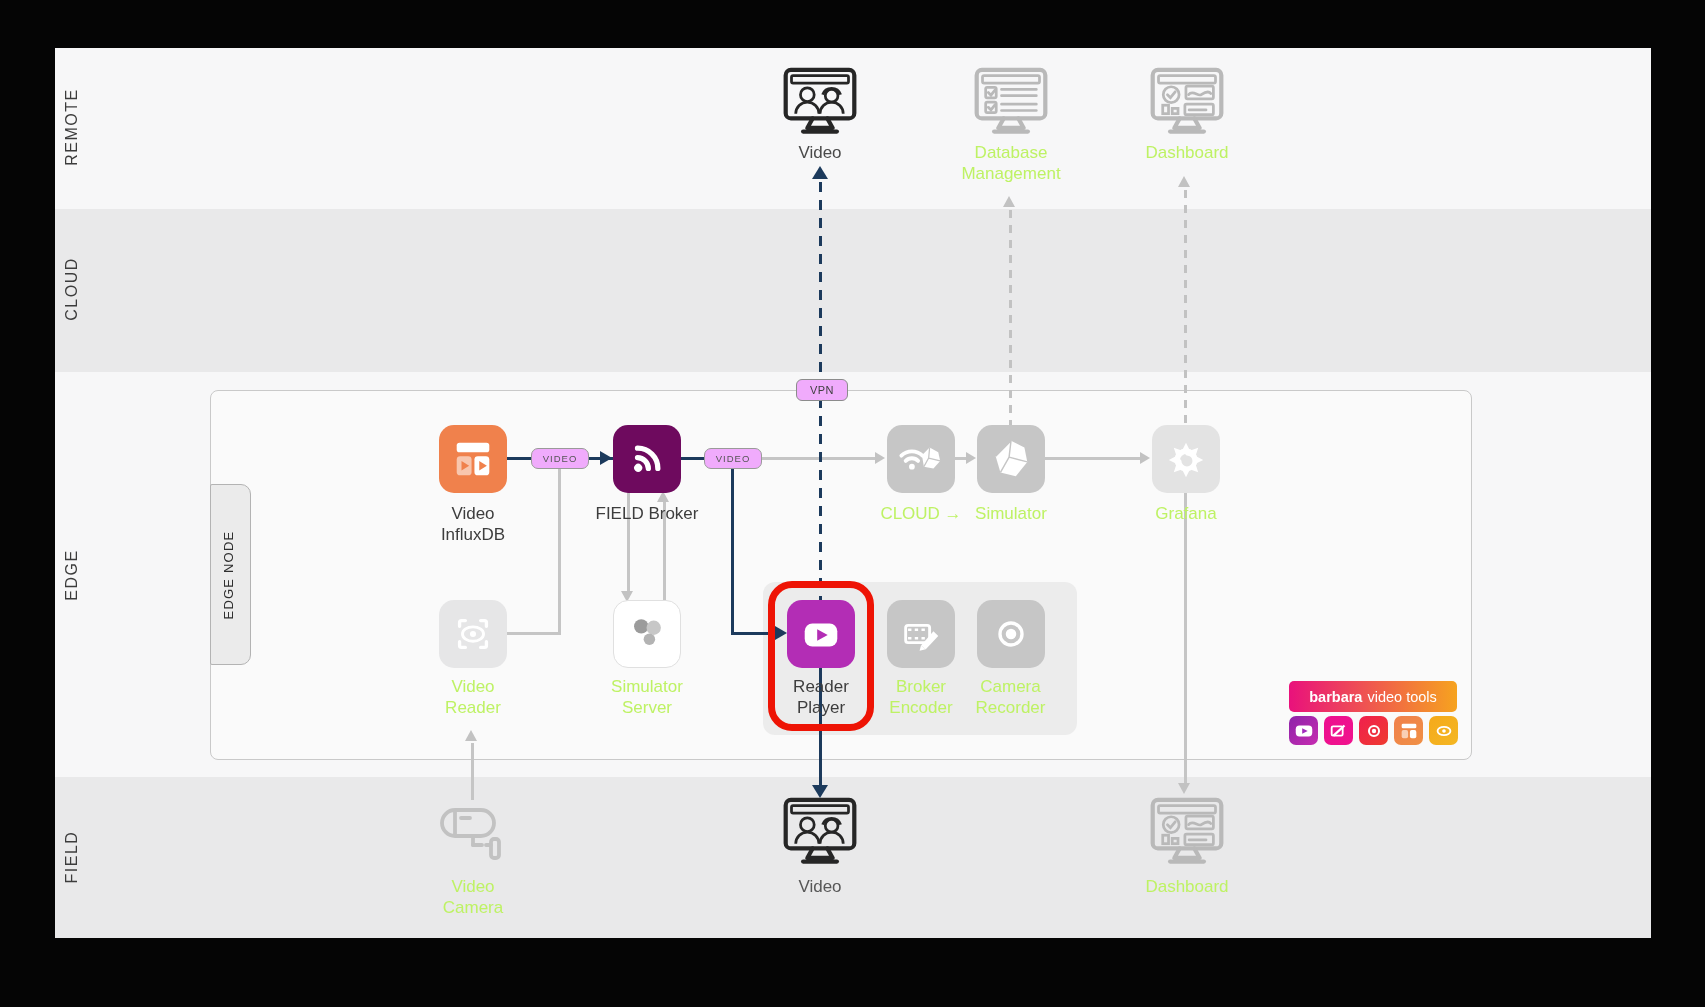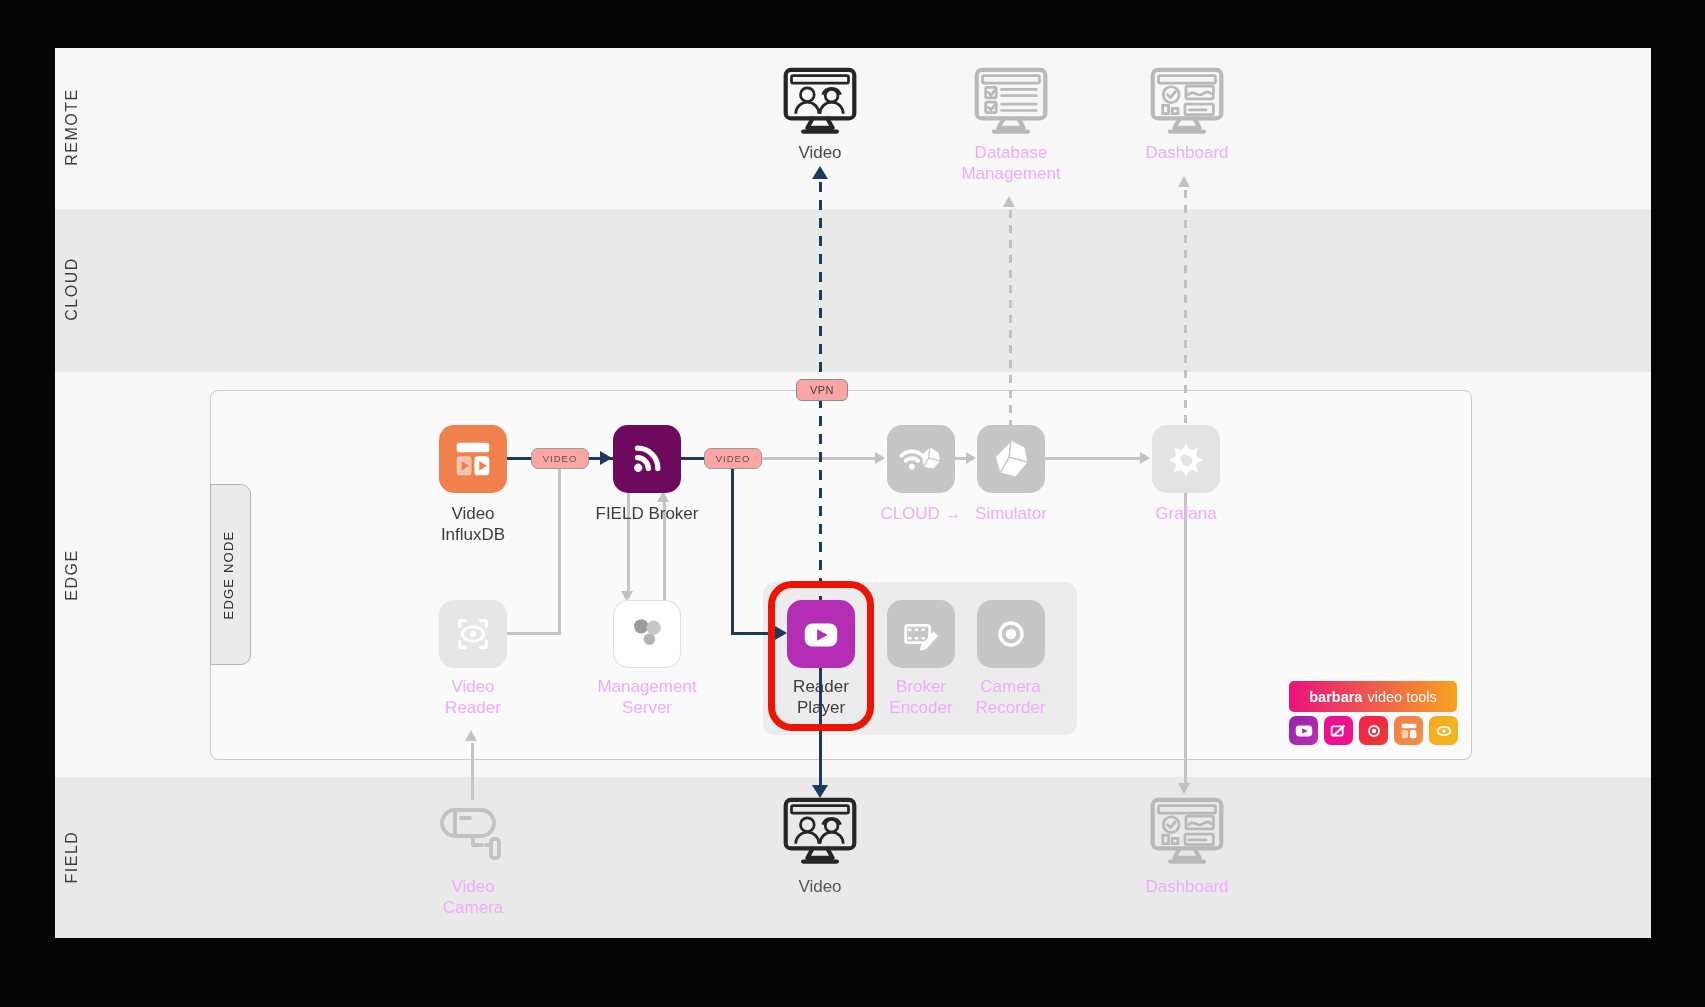--- a/index.html
+++ b/index.html
@@ -11,38 +11,38 @@
   .lane.cloud{top:209px;height:163px;background:#e9e9ea;}
   .lane.edge{top:372px;height:405px;background:#f7f7f8;}
   .lane.field{top:777px;height:161px;background:#e9e9ea;}
   .vlabel{position:absolute;left:13px;width:120px;height:20px;text-align:center;
           font-size:16px;letter-spacing:1.5px;color:#3c3c3c;transform:rotate(-90deg);}
   .edgebox{position:absolute;left:210px;top:390px;width:1262px;height:370px;background:#fafafa;
            border:1.2px solid #c9c9c9;border-radius:8px;z-index:1;box-sizing:border-box;}
   .edgetab{position:absolute;left:210px;top:484px;width:41px;height:181px;background:#ebebeb;
            border:1px solid #b3b3b3;border-radius:2px 10px 10px 2px;z-index:2;box-sizing:border-box;}
   .edgetab .vlabel{left:-40px;top:80px;width:120px;font-size:13px;letter-spacing:1.2px;color:#2e2e2e;}
-  .pill{position:absolute;background:#fca5a5;border:1.5px solid #9a9a9a;border-radius:7px;z-index:4;
+  .pill{position:absolute;background:#f0abfc;border:1.5px solid #9a9a9a;border-radius:7px;z-index:4;
         display:flex;align-items:center;justify-content:center;font-size:9.5px;letter-spacing:1px;color:#555;box-sizing:border-box;}
   .pill.vpn{border-radius:6px;font-size:11px;letter-spacing:.5px;color:#3e3e3e;border-color:#8c8c8c;}
   .line{position:absolute;z-index:2;}
   .hl{height:3px;} .vl{width:3px;}
   .navy{background:#1c3a5c;} .gray{background:#c5c5c5;}
   .dashnavy{width:3px;background:repeating-linear-gradient(to bottom,#1c3a5c 0 10px,transparent 10px 18px);}
   .dashgray{width:3px;background:repeating-linear-gradient(to bottom,#c2c2c2 0 8px,transparent 8px 15px);}
   .arr{position:absolute;width:0;height:0;z-index:2;}
   .ar-n{border-top:7px solid transparent;border-bottom:7px solid transparent;border-left:12px solid #1c3a5c;}
   .au-n{border-left:8px solid transparent;border-right:8px solid transparent;border-bottom:13px solid #1c3a5c;}
   .ad-n{border-left:8px solid transparent;border-right:8px solid transparent;border-top:13px solid #1c3a5c;}
   .ar-g{border-top:6px solid transparent;border-bottom:6px solid transparent;border-left:10px solid #c2c2c2;}
   .au-g{border-left:6px solid transparent;border-right:6px solid transparent;border-bottom:11px solid #c2c2c2;}
   .ad-g{border-left:6px solid transparent;border-right:6px solid transparent;border-top:11px solid #c2c2c2;}
   .tile{position:absolute;width:68px;height:68px;border-radius:15px;z-index:3;
         display:flex;align-items:center;justify-content:center;box-sizing:border-box;}
-  .nlabel{position:absolute;font-size:17px;line-height:21px;text-align:center;z-index:3;color:#f0abfc;}
+  .nlabel{position:absolute;font-size:17px;line-height:21px;text-align:center;z-index:3;color:#bef264;}
   .dark{color:#3d3d3d;} .middark{color:#4a4a4a;} .botdark{color:#575757;}
   .group{position:absolute;left:763px;top:582px;width:314px;height:153px;background:#ececec;border-radius:12px;z-index:1;}
   .ring{position:absolute;left:768px;top:581px;width:106px;height:150px;border:7px solid #ee1405;
         border-radius:24px;z-index:6;box-sizing:border-box;}
   .mon{position:absolute;z-index:3;}
   .banner{position:absolute;left:1289px;top:681px;width:168px;height:31px;border-radius:5px;z-index:3;
           background:linear-gradient(90deg,#e9117c,#f6a31f);display:flex;align-items:center;justify-content:center;
           color:#fff;font-size:14.5px;}
   .banner b{font-weight:700;margin-right:5px;}
   .mini{position:absolute;top:716px;width:29px;height:29px;border-radius:7px;z-index:3;
@@ -239,21 +239,21 @@
   </div>
   <div class="nlabel" style="left:428px;top:676px;width:90px">Video Reader</div>
 
   <div class="tile" style="left:613px;top:600px;background:#fff;border:1.5px solid #e0e0e0">
     <svg width="46" height="46" viewBox="0 0 48 48">
       <circle cx="18" cy="16" r="7.5" fill="#9b9b9b"></circle>
       <circle cx="31" cy="17.5" r="7.5" fill="#c7c7c7"></circle>
       <circle cx="26.5" cy="29.5" r="6" fill="#b3b3b3"></circle>
     </svg>
   </div>
-  <div class="nlabel" style="left:592px;top:676px;width:110px">Management Server</div>
+  <div class="nlabel" style="left:592px;top:676px;width:110px">Simulator Server</div>
 
   <div class="group"></div>
 
   <div class="tile" style="left:787px;top:600px;background:#b32db5">
     <svg width="46" height="46" viewBox="0 0 48 48">
       <rect x="7" y="13" width="34" height="24" rx="8" fill="#fff"></rect>
       <polygon points="20,19 20,31 31,25" fill="#b32db5"></polygon>
     </svg>
   </div>
   <div class="nlabel dark" style="left:776px;top:676px;width:90px">Reader Player</div>

